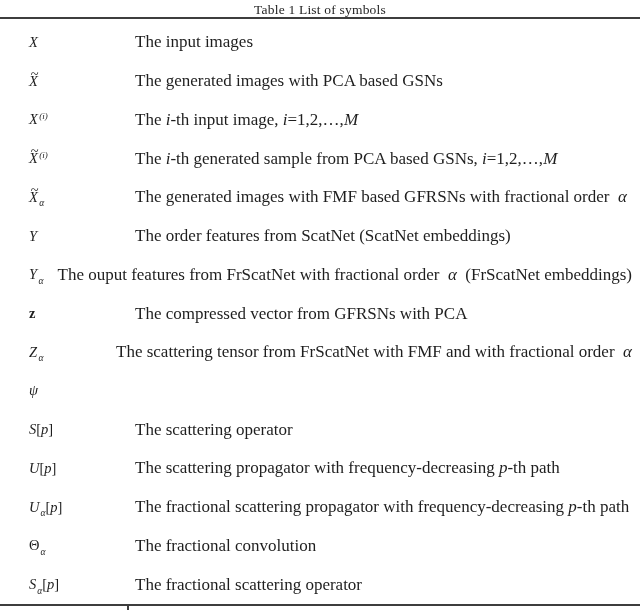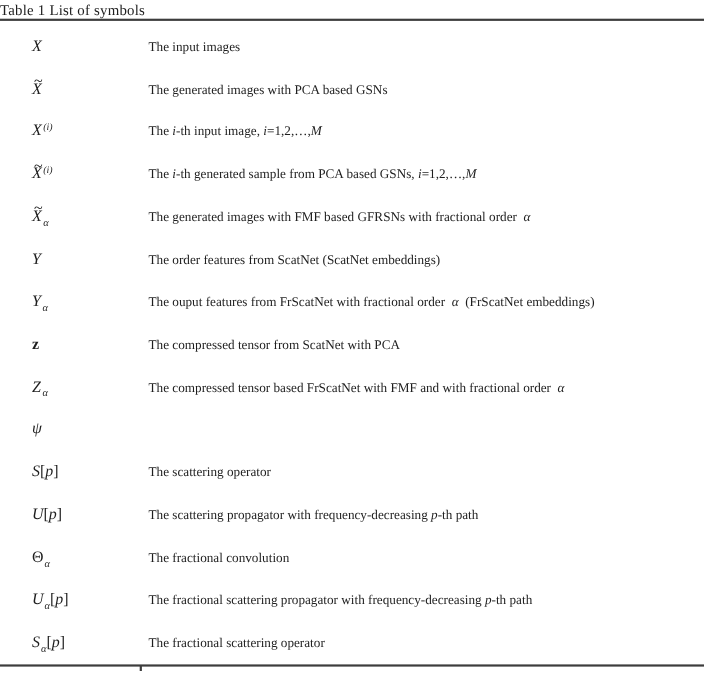--- a/index.html
+++ b/index.html
@@ -14,20 +14,21 @@
     background: var(--bg, #ffffff);
     font-family: "Liberation Serif", "DejaVu Serif", serif;
     color: var(--text, #1e1e1e);
     overflow: hidden;
   }
   .title {
     position: absolute;
     top: 2px;
     left: 0;
     width: 100%;
+    text-align: center;
     font-size: 13.5px;
     letter-spacing: 0.2px;
   }
   .rule {
     position: absolute;
     left: 0;
     width: 640px;
     height: 2.4px;
     background: var(--rule, #3d3d3d);
   }
@@ -57,21 +58,21 @@
   }
   .sym {
     width: 135px;
     box-sizing: border-box;
     padding-left: 29px;
     font-size: 14.5px;
     white-space: pre;
   }
   .desc {
     flex: 1;
-    font-size: 12px;
+    font-size: 17px;
     white-space: pre;
     padding-right: 8px;
   }
   .tok.it, .tok.script, .desc .it { font-style: italic; }
   .tok.script { letter-spacing: 0.5px; }
   .tok.bold { font-weight: bold; }
   .tok.sup {
     font-size: 9px;
     font-style: italic;
     position: relative;
@@ -128,44 +129,44 @@
       <div class="row">
         <div class="sym"><span class="tok script">Y</span></div>
         <div class="desc"><span>The order features from ScatNet (ScatNet embeddings)</span></div>
       </div>
       <div class="row">
         <div class="sym"><span class="tok script">Y</span><span class="tok sub">α</span></div>
         <div class="desc"><span>The ouput features from FrScatNet with fractional order  </span><span class="it">α</span><span>  (FrScatNet embeddings)</span></div>
       </div>
       <div class="row">
         <div class="sym"><span class="tok bold">z</span></div>
-        <div class="desc"><span>The compressed tensor from ScatNet with PCA</span></div>
+        <div class="desc"><span>The compressed vector from GFRSNs with PCA</span></div>
       </div>
       <div class="row">
         <div class="sym"><span class="tok script">Z</span><span class="tok sub">α</span></div>
-        <div class="desc"><span>The compressed tensor based FrScatNet with FMF and with fractional order  </span><span class="it">α</span></div>
+        <div class="desc"><span>The scattering tensor from FrScatNet with FMF and with fractional order  </span><span class="it">α</span></div>
       </div>
       <div class="row">
         <div class="sym"><span class="tok it">ψ</span></div>
       </div>
       <div class="row">
         <div class="sym"><span class="tok it">S</span><span class="tok">[</span><span class="tok it">p</span><span class="tok">]</span></div>
         <div class="desc"><span>The scattering operator</span></div>
       </div>
       <div class="row">
         <div class="sym"><span class="tok it">U</span><span class="tok">[</span><span class="tok it">p</span><span class="tok">]</span></div>
         <div class="desc"><span>The scattering propagator with frequency-decreasing </span><span class="it">p</span><span>-th path</span></div>
       </div>
       <div class="row">
+        <div class="sym"><span class="tok it">U</span><span class="tok sub">α</span><span class="tok">[</span><span class="tok it">p</span><span class="tok">]</span></div>
+        <div class="desc"><span>The fractional scattering propagator with frequency-decreasing </span><span class="it">p</span><span>-th path</span></div>
+      </div>
+      <div class="row">
         <div class="sym"><span class="tok">Θ</span><span class="tok sub">α</span></div>
         <div class="desc"><span>The fractional convolution</span></div>
-      </div>
-      <div class="row">
-        <div class="sym"><span class="tok it">U</span><span class="tok sub">α</span><span class="tok">[</span><span class="tok it">p</span><span class="tok">]</span></div>
-        <div class="desc"><span>The fractional scattering propagator with frequency-decreasing </span><span class="it">p</span><span>-th path</span></div>
       </div>
       <div class="row">
         <div class="sym"><span class="tok it">S</span><span class="tok sub">α</span><span class="tok">[</span><span class="tok it">p</span><span class="tok">]</span></div>
         <div class="desc"><span>The fractional scattering operator</span></div>
       </div>
     </div>
   <div class="rule bottom">
     <div class="tick"></div>
   </div>
 </div>

